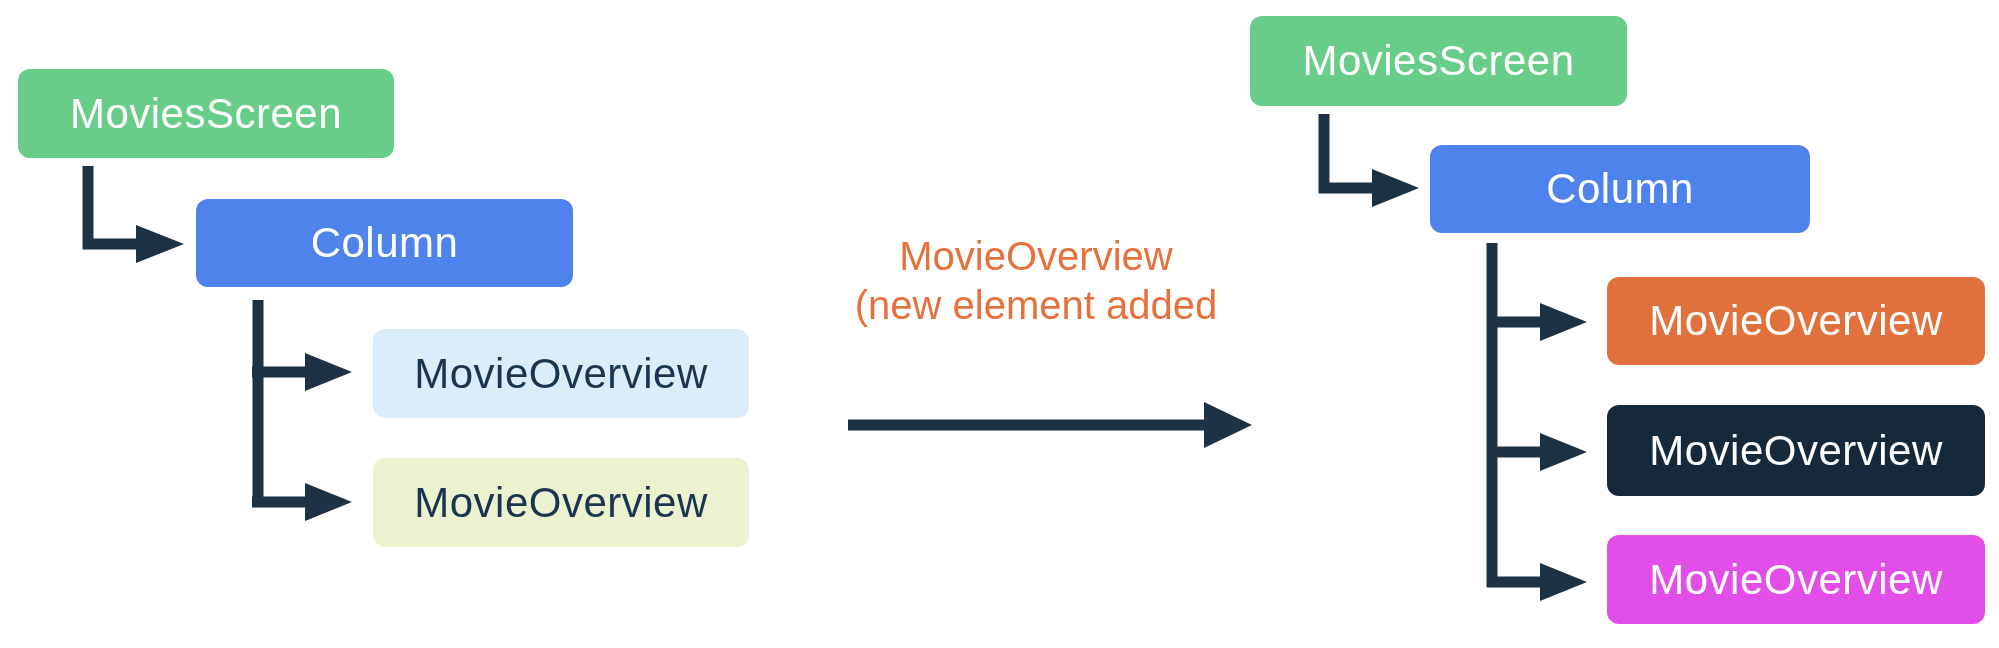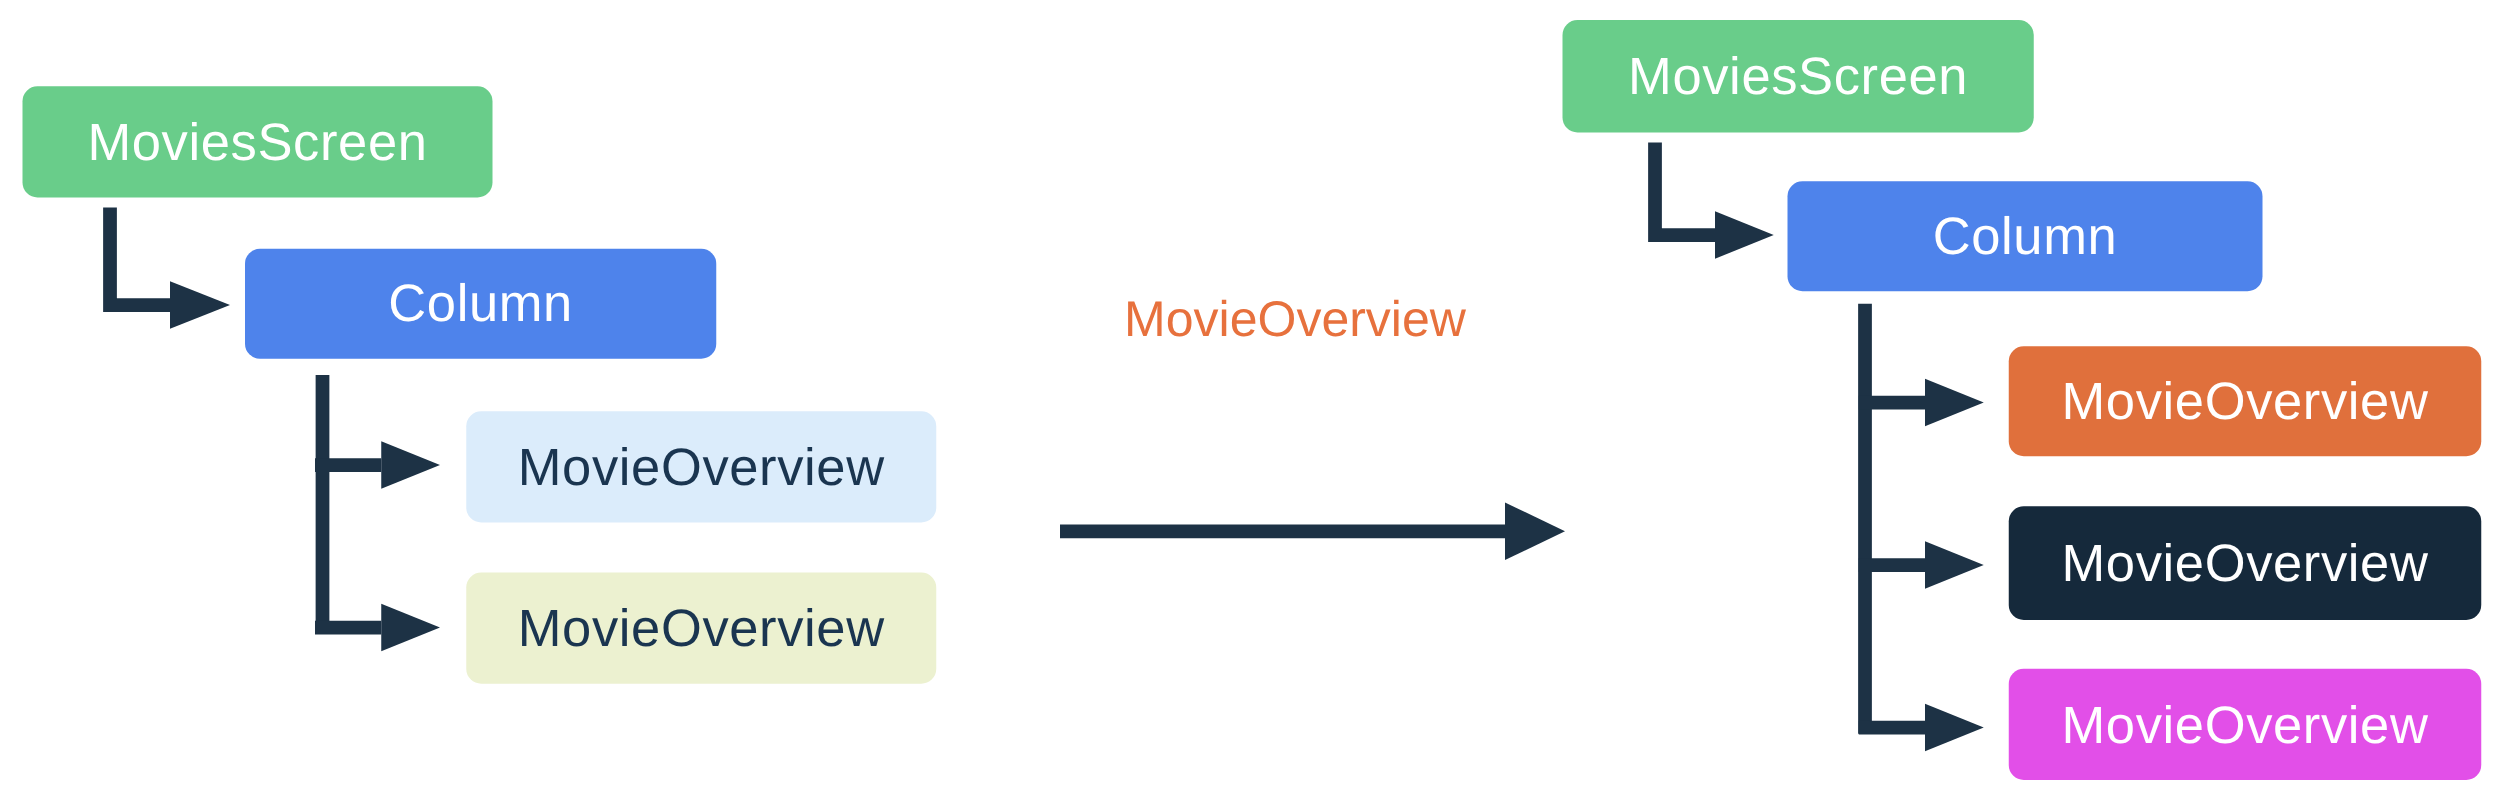--- a/index.html
+++ b/index.html
@@ -88,20 +88,21 @@
   <div class="node l-moviesscreen" style="background-color: rgb(105, 205, 138); color: rgb(255, 255, 255);">MoviesScreen</div>
 
   <div class="node l-column" style="background-color: rgb(78, 131, 235); color: rgb(255, 255, 255);">Column</div>
 
   <div class="node l-movie1" style="background-color: rgb(219, 236, 251); color: rgb(26, 53, 80);">MovieOverview</div>
 
   <div class="node l-movie2" style="background-color: rgb(236, 241, 208); color: rgb(26, 53, 80);">MovieOverview</div>
 
   <div class="annotation" style="color: rgb(231, 113, 61);">
     <div>MovieOverview</div>
+    <div>(new element added</div>
   </div>
 
   <div class="node r-moviesscreen" style="background-color: rgb(105, 205, 138); color: rgb(255, 255, 255);">MoviesScreen</div>
 
   <div class="node r-column" style="background-color: rgb(78, 131, 235); color: rgb(255, 255, 255);">Column</div>
 
   <div class="node r-movie1" style="background-color: rgb(224, 112, 60); color: rgb(255, 255, 255);">MovieOverview</div>
 
   <div class="node r-movie2" style="background-color: rgb(21, 41, 59); color: rgb(255, 255, 255);">MovieOverview</div>
 

